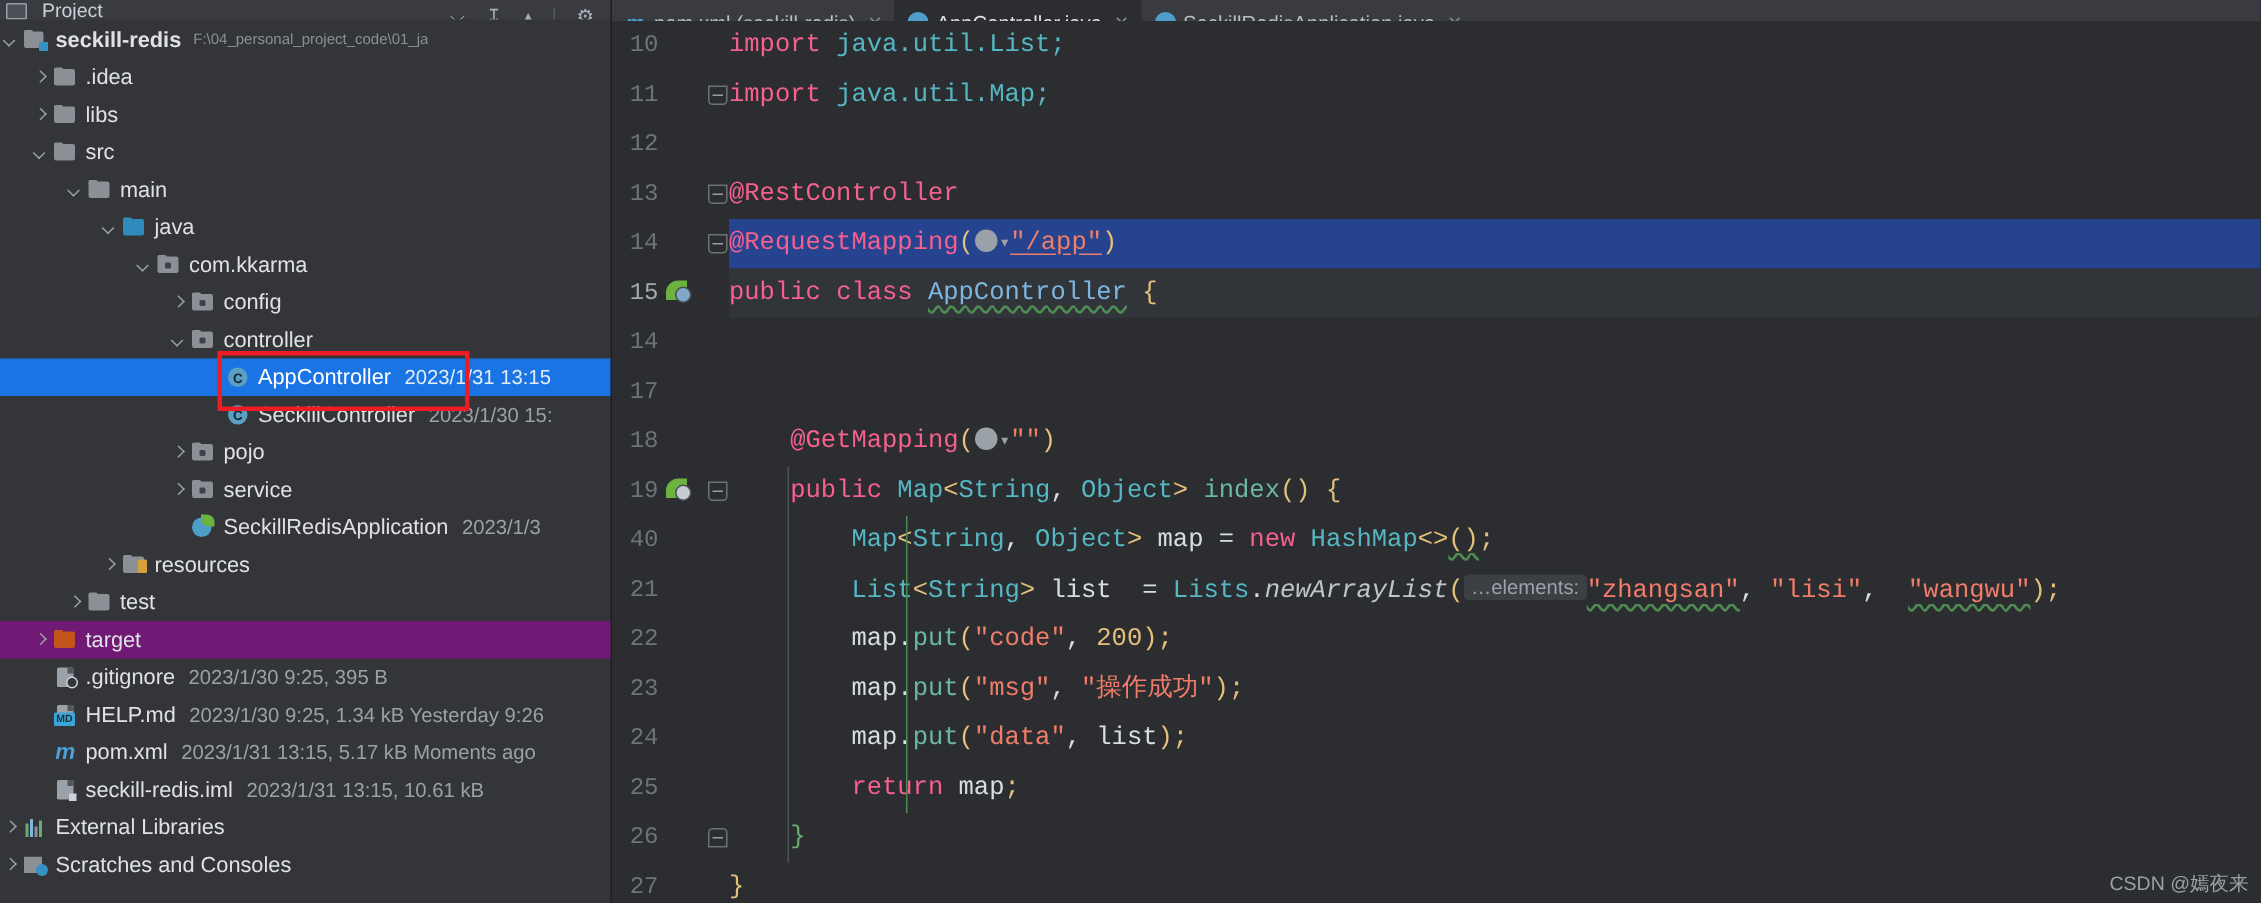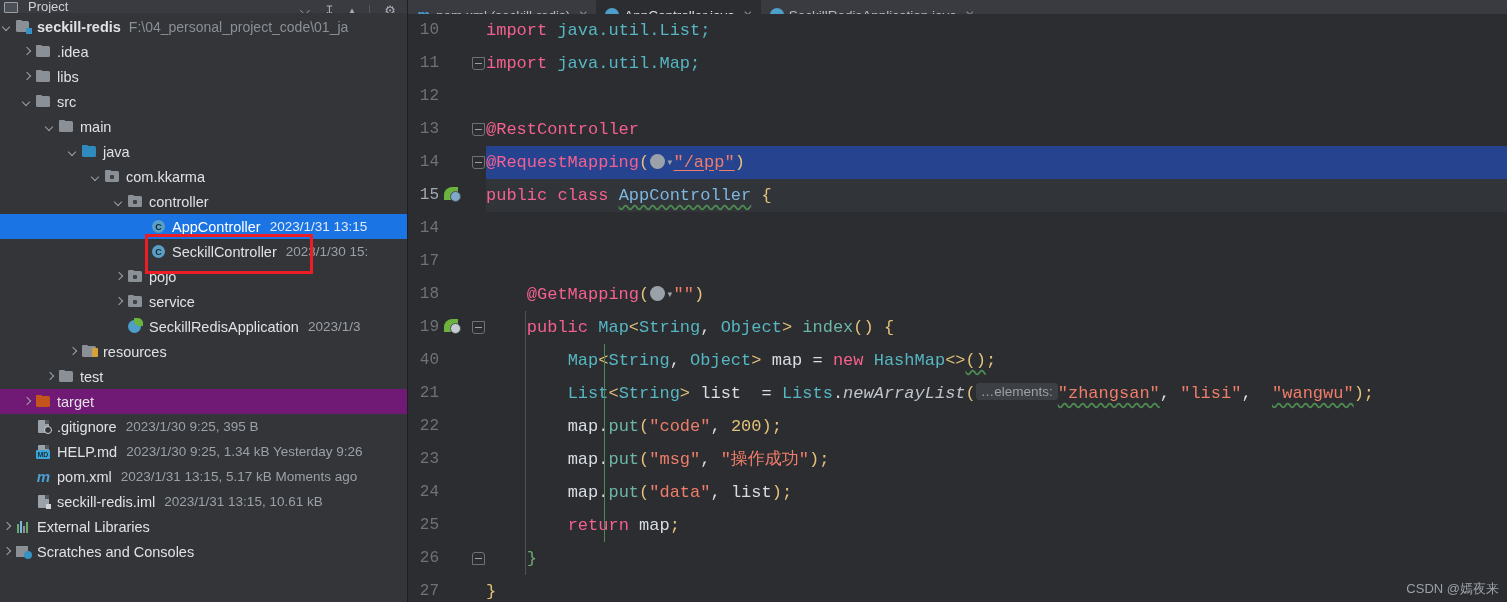--- a/index.html
+++ b/index.html
@@ -154,21 +154,21 @@
     clip-path: polygon(0 0, 100% 0, 100% 100%, 0 100%);
   }
   .ico.scratch .cc {
     position:absolute; right:0px; bottom:0px; width:8px; height:8px; border-radius:50%;
     background:#3592c4; z-index:3;
   }
 
   .name { color:#dfe1e5; }
   .name.bold { font-weight: bold; }
   .row.selected .name { color:#ffffff; }
-  .path { color:#8b9097; margin-left:8px; font-size:14px; }
+  .path { color:#8b9097; margin-left:8px; font-size:10px; }
   .meta { color:#9ba1a8; margin-left:9px; font-size:13.5px; }
   .row.selected .meta { color:#e2ecf8; }
 
   .indent-1 { padding-left: 20px; }
   .indent-2 { padding-left: 43px; }
   .indent-3 { padding-left: 66px; }
   .indent-4 { padding-left: 89px; }
   .indent-5 { padding-left: 112px; }
   .indent-6 { padding-left: 135px; }
   .indent-0 { padding-left: 0px; }
@@ -337,20 +337,27 @@
           <span class="arrow open"></span>
           <span class="ico folder folder-src"></span>
           <span class="name">java</span>
         </div>
         <div class="row indent-4">
           <span class="arrow open"></span>
           <span class="ico folder folder-pkg">
             <span class="dot"></span>
           </span>
           <span class="name">com.kkarma</span>
+        </div>
+        <div class="row indent-5">
+          <span class="arrow closed"></span>
+          <span class="ico folder folder-pkg">
+            <span class="dot"></span>
+          </span>
+          <span class="name">config</span>
         </div>
         <div class="row indent-5">
           <span class="arrow open"></span>
           <span class="ico folder folder-pkg">
             <span class="dot"></span>
           </span>
           <span class="name">controller</span>
         </div>
         <div class="row indent-6 selected">
           <span class="arrow"></span>

